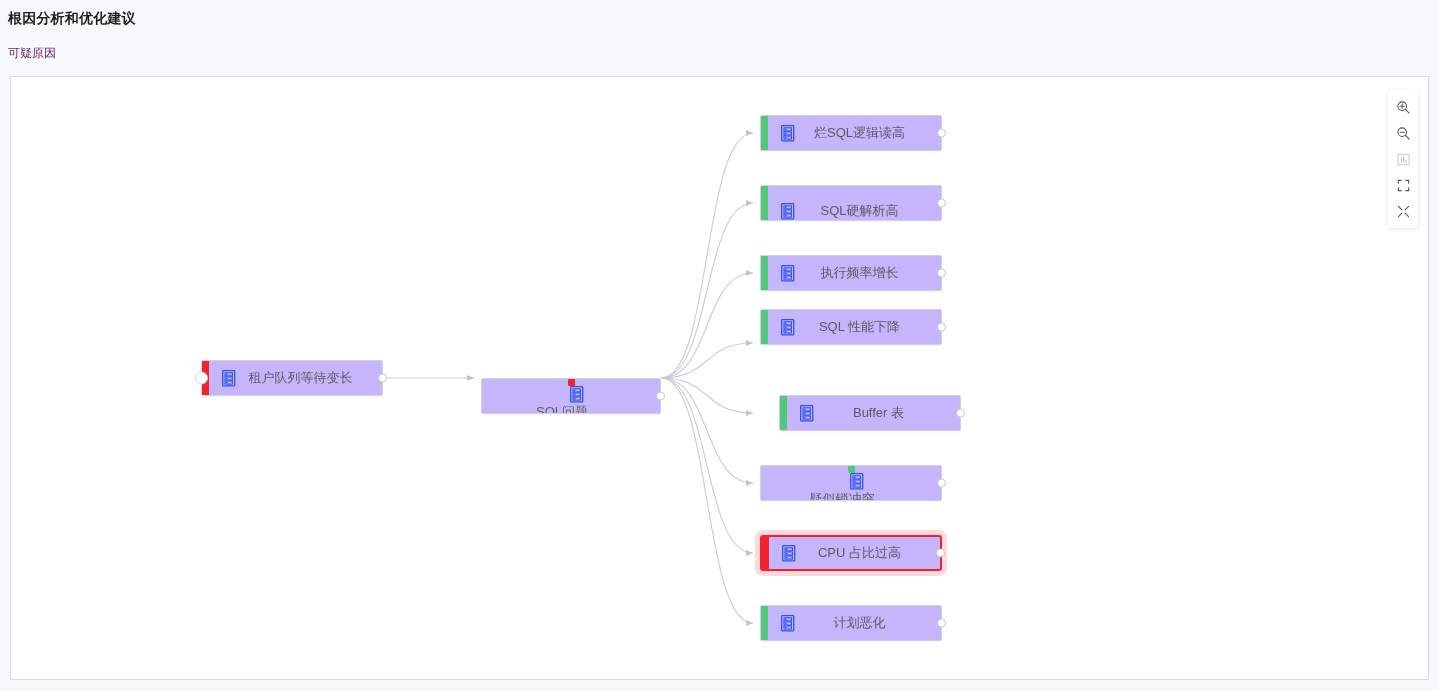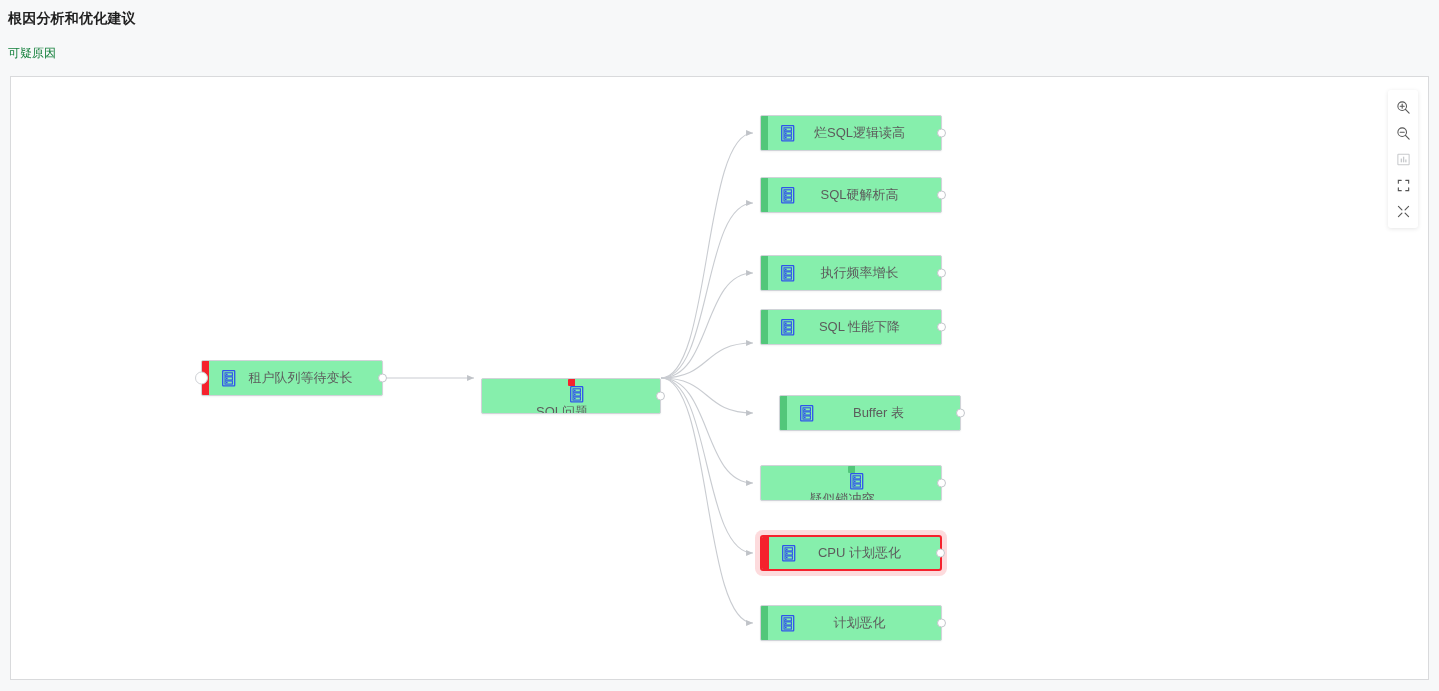--- a/index.html
+++ b/index.html
@@ -24,21 +24,21 @@
     color: #1f1f1f;
     letter-spacing: 0.2px;
   }
 
   .section-label {
     position: absolute;
     left: 8px;
     top: 45px;
     font-size: 12px;
     font-weight: normal;
-    color: #15803d;
+    color: #701a75;
   }
 
   .canvas {
     position: absolute;
     left: 10px;
     top: 76px;
     width: 1419px;
     height: 604px;
     background: #ffffff;
     border: 1px solid #d9dadc;
@@ -51,21 +51,21 @@
     top: 0;
     width: 1419px;
     height: 604px;
     pointer-events: none;
   }
 
   
   .node {
     position: absolute;
     height: 36px;
-    background: #86efac;
+    background: #c4b5fd;
     border: 1px solid #d0d3d8;
     border-radius: 2px;
     display: flex;
     align-items: center;
     box-shadow: 0 1px 2px rgba(0,0,0,0.05);
   }
   .node .accent {
     width: 7px;
     height: 100%;
     flex: 0 0 7px;
@@ -218,21 +218,21 @@
             <rect x="3.0" y="2.8" width="7.4" height="3.1" fill="none" stroke="#2f54eb" stroke-width="1.1"></rect>
             <rect x="3.0" y="6.9" width="7.4" height="3.1" fill="none" stroke="#2f54eb" stroke-width="1.1"></rect>
             <rect x="3.0" y="11.0" width="7.4" height="3.1" fill="none" stroke="#2f54eb" stroke-width="1.1"></rect>
             <rect x="4.0" y="3.7" width="1.6" height="1.3" fill="#2f54eb"></rect>
             <rect x="4.0" y="7.8" width="1.6" height="1.3" fill="#2f54eb"></rect>
             <rect x="4.0" y="11.9" width="1.6" height="1.3" fill="#2f54eb"></rect>
           </svg>
           <span class="node-label">烂SQL逻辑读高</span>
           <span class="port right"></span>
         </div>
-        <div class="node" style="left: 749px; top: 100px; width: 182px;">
+        <div class="node" style="left: 749px; top: 108px; width: 182px; align-items: flex-end;">
           <span class="accent green"></span>
           <svg class="node-icon" viewBox="0 0 15 17">
             <rect x="0.7" y="0.7" width="12" height="15.2" rx="0.6" fill="none" stroke="#2f54eb" stroke-width="1.3"></rect>
             <rect x="3.0" y="2.8" width="7.4" height="3.1" fill="none" stroke="#2f54eb" stroke-width="1.1"></rect>
             <rect x="3.0" y="6.9" width="7.4" height="3.1" fill="none" stroke="#2f54eb" stroke-width="1.1"></rect>
             <rect x="3.0" y="11.0" width="7.4" height="3.1" fill="none" stroke="#2f54eb" stroke-width="1.1"></rect>
             <rect x="4.0" y="3.7" width="1.6" height="1.3" fill="#2f54eb"></rect>
             <rect x="4.0" y="7.8" width="1.6" height="1.3" fill="#2f54eb"></rect>
             <rect x="4.0" y="11.9" width="1.6" height="1.3" fill="#2f54eb"></rect>
           </svg>
@@ -299,21 +299,21 @@
           <span class="accent red"></span>
           <svg class="node-icon" viewBox="0 0 15 17">
             <rect x="0.7" y="0.7" width="12" height="15.2" rx="0.6" fill="none" stroke="#2f54eb" stroke-width="1.3"></rect>
             <rect x="3.0" y="2.8" width="7.4" height="3.1" fill="none" stroke="#2f54eb" stroke-width="1.1"></rect>
             <rect x="3.0" y="6.9" width="7.4" height="3.1" fill="none" stroke="#2f54eb" stroke-width="1.1"></rect>
             <rect x="3.0" y="11.0" width="7.4" height="3.1" fill="none" stroke="#2f54eb" stroke-width="1.1"></rect>
             <rect x="4.0" y="3.7" width="1.6" height="1.3" fill="#2f54eb"></rect>
             <rect x="4.0" y="7.8" width="1.6" height="1.3" fill="#2f54eb"></rect>
             <rect x="4.0" y="11.9" width="1.6" height="1.3" fill="#2f54eb"></rect>
           </svg>
-          <span class="node-label">CPU 计划恶化</span>
+          <span class="node-label">CPU 占比过高</span>
           <span class="port right"></span>
         </div>
         <div class="node" style="left: 749px; top: 528px; width: 182px;">
           <span class="accent green"></span>
           <svg class="node-icon" viewBox="0 0 15 17">
             <rect x="0.7" y="0.7" width="12" height="15.2" rx="0.6" fill="none" stroke="#2f54eb" stroke-width="1.3"></rect>
             <rect x="3.0" y="2.8" width="7.4" height="3.1" fill="none" stroke="#2f54eb" stroke-width="1.1"></rect>
             <rect x="3.0" y="6.9" width="7.4" height="3.1" fill="none" stroke="#2f54eb" stroke-width="1.1"></rect>
             <rect x="3.0" y="11.0" width="7.4" height="3.1" fill="none" stroke="#2f54eb" stroke-width="1.1"></rect>
             <rect x="4.0" y="3.7" width="1.6" height="1.3" fill="#2f54eb"></rect>

